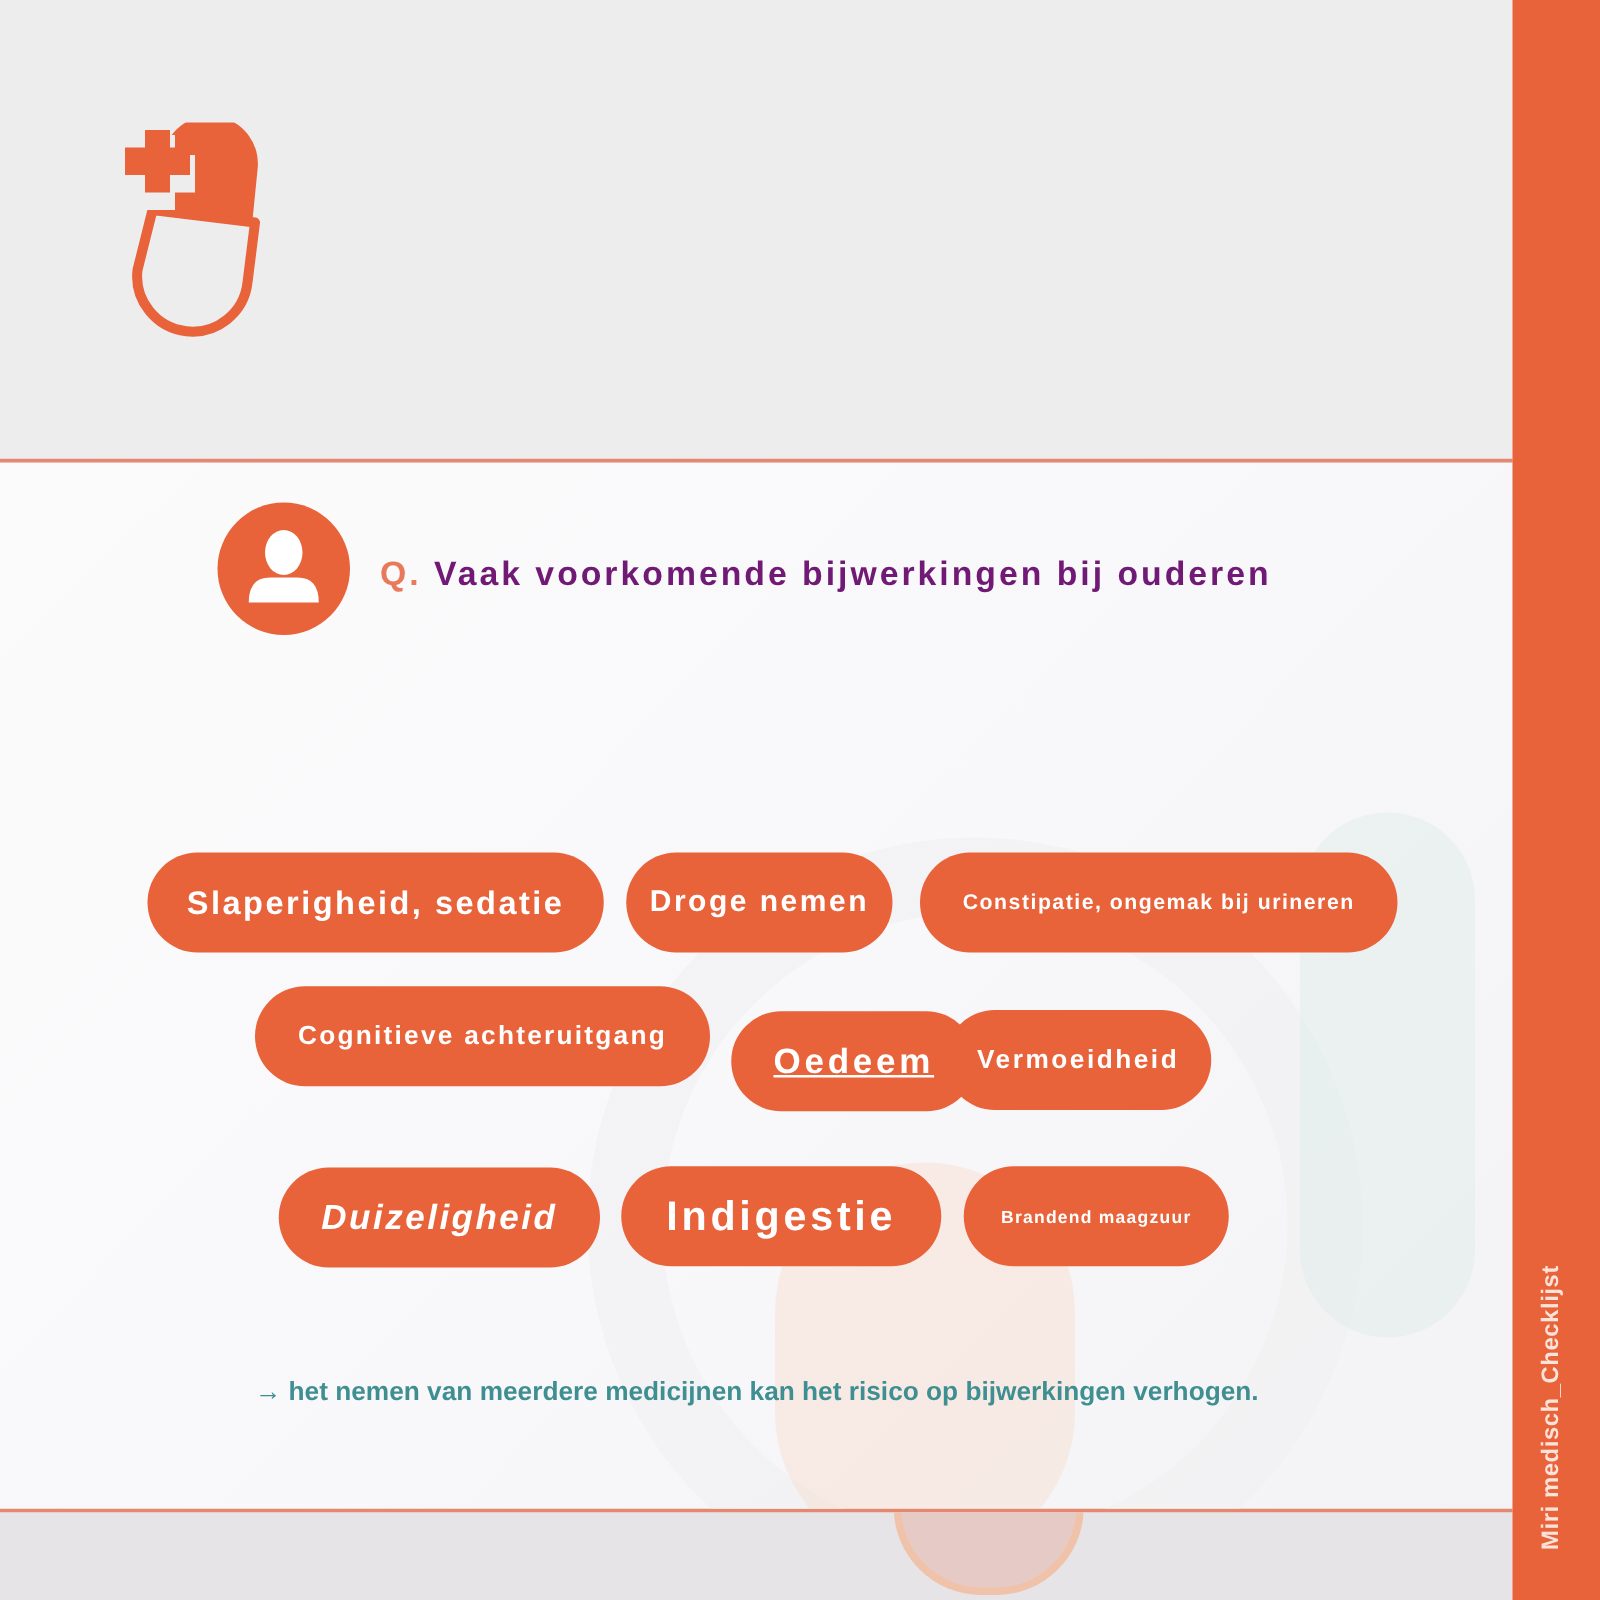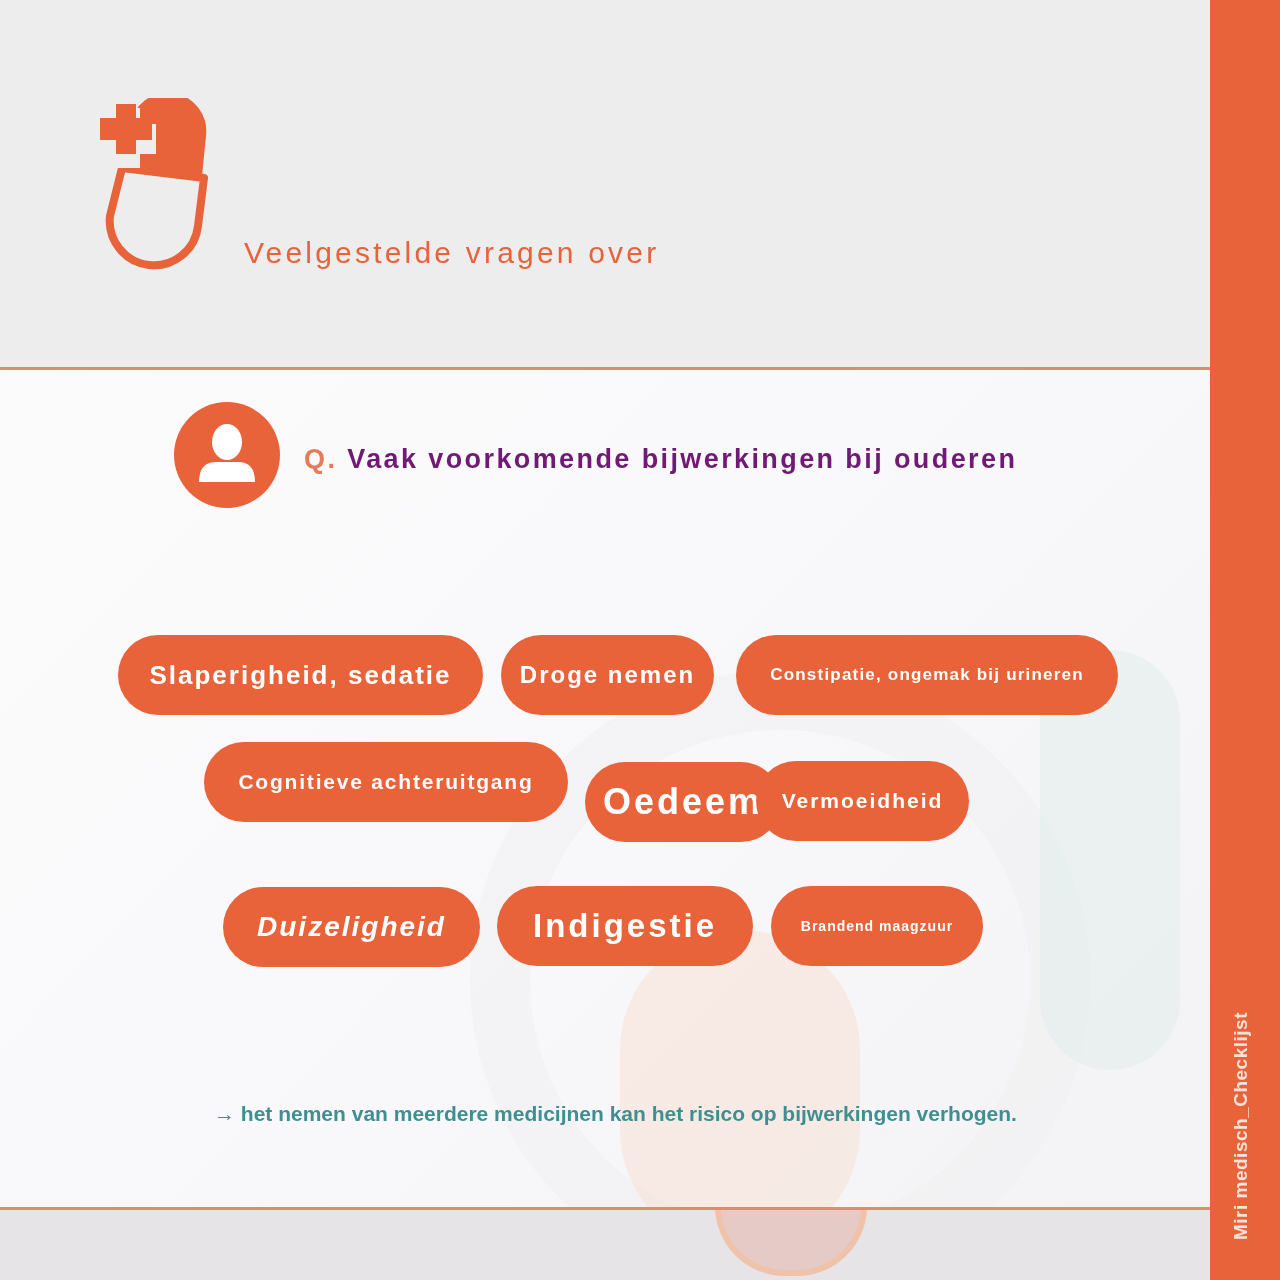--- a/index.html
+++ b/index.html
@@ -17,39 +17,38 @@
   .deco-circle { position:absolute; border-radius:50%; }
   .bottom { position:absolute; left:0; top:1210px; width:1210px; height:70px; background:#e6e4e6; overflow:hidden; }
   .sidebar { position:absolute; left:1210px; top:0; width:70px; height:1280px; background:#e8623a; }
   .sidebar-label { position:absolute; left:1230px; top:1240px; transform-origin:left top; transform:rotate(-90deg);
                    color:#fbe3d9; font-size:19px; font-weight:bold; white-space:nowrap; letter-spacing:0.5px; }
   .avatar { position:absolute; left:174px; top:402px; width:106px; height:106px; border-radius:50%; background:#e8623a; }
   .question { position:absolute; left:304px; top:444px; font-size:27px; font-weight:bold; letter-spacing:2.4px; white-space:nowrap; }
   .q-prefix { color:#e8795a; }
   .q-text { color:#701a75;text-align:center; }
   .chip { position:absolute; height:80px; border-radius:40px; background:#e8623a; color:#fff; font-weight:bold;
-          display:flex; align-items:center; justify-content:center; white-space:nowrap; box-sizing:border-box; }
-  .note { position:absolute; left:204px; top:1102px; font-size:21px; font-weight:bold; color:#3f8f92; white-space:nowrap;margin-left:10px; }
+          display:flex; align-items:center; justify-content:center; white-space:nowrap; box-sizing:border-box;margin-top:47px; }
+  .note { position:absolute; left:204px; top:1102px; font-size:21px; font-weight:bold; color:#3f8f92; white-space:nowrap; }
 </style>
 </head>
 <body>
 
 <div class="header">
   <svg class="logo" viewBox="0 0 116 174">
 
     <path d="M26 70 L108 80 L102 128 A44 44 0 0 1 14 118 Z" fill="none" stroke="#e8623a" stroke-width="8" stroke-linejoin="round"></path>
 
     <path d="M28 66 L34 28 A38 38 0 0 1 110 38 L106 78 Z" fill="#e8623a"></path>
 
     <path d="M16 10 h28 v16 h16 v30 h-16 v14 h-30 v-14 h-16 v-30 h16 z" fill="#eeedee"></path>
 
     <path d="M20 2 h20 v14 h16 v22 h-16 v14 h-20 v-14 h-16 v-22 h16 z" fill="#e8623a" transform="translate(0,4)"></path>
   </svg>
   <div class="subtitle">
-    <div>Veelgestelde vragen over</div>
   </div>
 </div>
 
 <div class="panel">
   <div class="deco-circle" style="left:470px; top:300px; width:620px; height:620px; border:60px solid rgba(240,240,242,0.6); box-sizing:border-box;"></div>
   <div class="deco-circle" style="left:620px; top:560px; width:240px; height:320px; background:rgba(250,215,195,0.35); border-radius:120px;"></div>
   <div class="deco-circle" style="left:1040px; top:280px; width:140px; height:420px; background:rgba(215,235,230,0.35); border-radius:70px;"></div>
 </div>
 
 <div class="bottom">
@@ -73,21 +72,21 @@
 <div class="chip" style="left:501px; top:635px; width:213px; font-size:24px; letter-spacing:2px;">
   <span>Droge nemen</span>
 </div>
 <div class="chip" style="left:736px; top:635px; width:382px; font-size:17px; letter-spacing:1.2px;">
   <span>Constipatie, ongemak bij urineren</span>
 </div>
 
 <div class="chip" style="left:204px; top:742px; width:364px; font-size:21px; letter-spacing:1.8px;">
   <span>Cognitieve achteruitgang</span>
 </div>
-<div class="chip" style="left:585px; top:762px; width:196px; font-size:36px; letter-spacing:3px;">
+<div class="chip" style="left:585px; top:762px; width:196px; font-size:28px; letter-spacing:3px;text-decoration:underline;">
   <span>Oedeem</span>
 </div>
 <div class="chip" style="left:756px; top:761px; width:213px; font-size:21px; letter-spacing:2px;">
   <span>Vermoeidheid</span>
 </div>
 
 <div class="chip" style="left:223px; top:887px; width:257px; font-size:28px; letter-spacing:2px;font-style:italic;">
   <span>Duizeligheid</span>
 </div>
 <div class="chip" style="left:497px; top:886px; width:256px; font-size:33px; letter-spacing:3px;text-align:center;">

